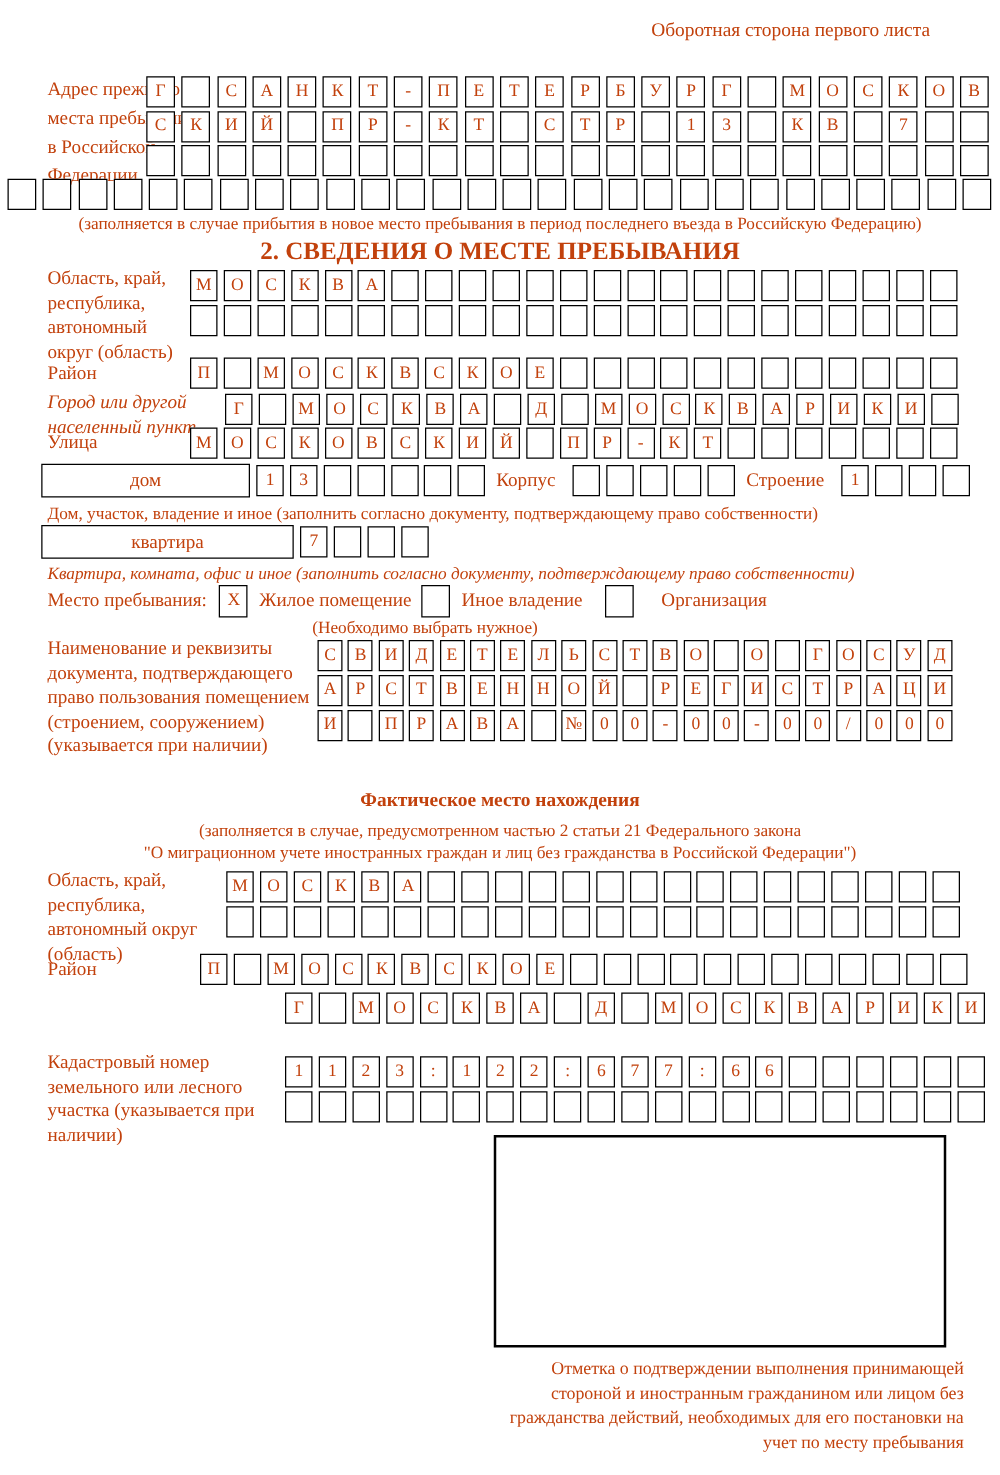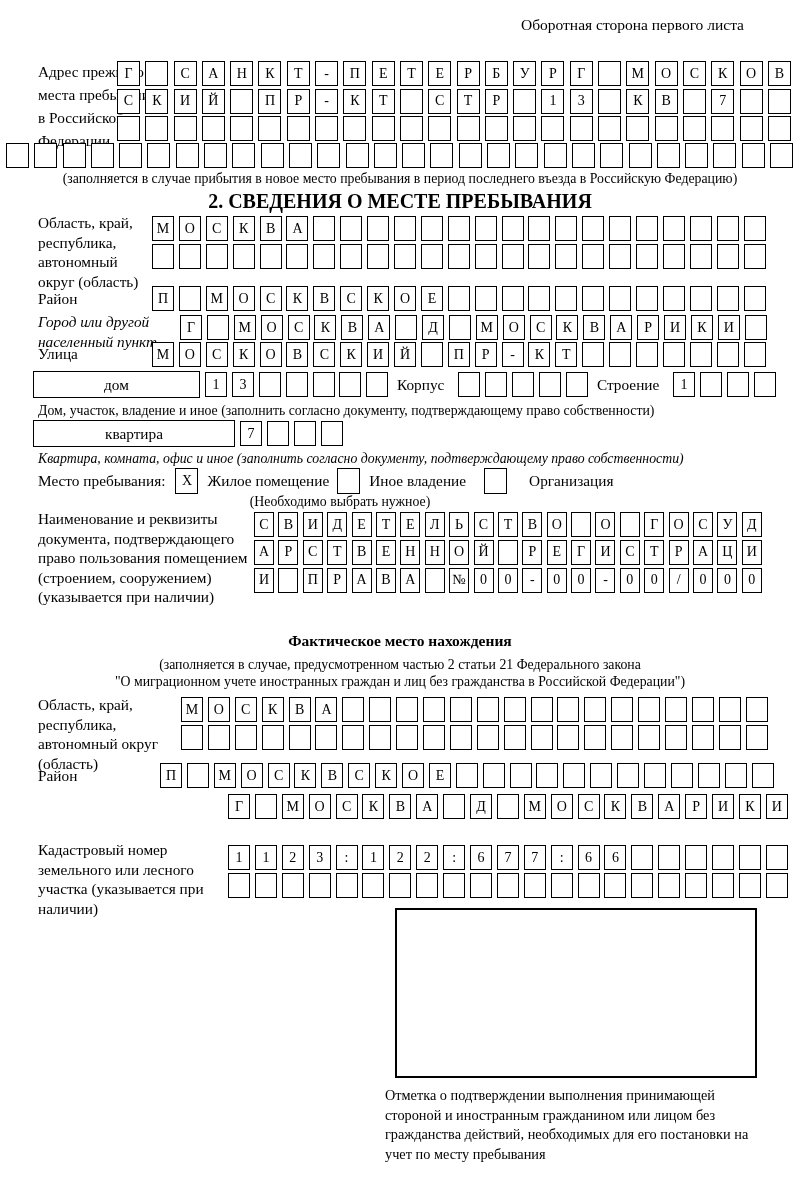--- a/index.html
+++ b/index.html
@@ -1,19 +1,19 @@
 <!DOCTYPE html>
 <html><head>
 <meta charset="utf-8">
 <style>
   html,body{margin:0;padding:0;background:#fff;}
   .page{
     position:relative;
     width:800px;height:1180px;
-    background:#ffffff;color:#000000;
+    background:#ffffff;color:#c2410c;
     font-family:"Liberation Serif","DejaVu Serif",serif;
     overflow:hidden;
   }
   .abs{position:absolute;}
   .lbl{position:absolute;font-size:15.3px;line-height:19.5px;}
   .note{position:absolute;font-size:13.8px;}
   .center{left:0;width:800px;text-align:center;}
   .bold{font-weight:bold;}
   .hdr{position:absolute;font-size:15.5px;}
   .box-row{display:flex;}
@@ -33,21 +33,21 @@
     position:absolute;box-sizing:border-box;
     border:1.7px solid #000;height:27px;
     display:flex;align-items:center;justify-content:center;
     font-size:15.3px;background:#fff;
   }
   .stayrow{display:flex;align-items:center;font-size:15.3px;}
   .opt .cell{width:23px;height:26px;margin-right:0;}
   .stamp{
     position:absolute;border:2px solid #000;background:#fff;box-sizing:border-box;
   }
-  .cap{position:absolute;text-align:left;font-size:14.3px;line-height:19.5px;}
+  .cap{position:absolute;text-align:right;font-size:14.3px;line-height:19.5px;}
 </style>
 </head>
 <body>
 
 <div class="page">
 
   <div class="hdr" style="top:16px;right:56px;">Оборотная сторона первого листа</div>
 
   <div class="lbl" style="left:38px;top:60px;width:122px;line-height:23px;">Адрес прежнего места пребывания в Российской Федерации</div>
   <div class="abs rowgroup" style="left:117px;top:61px;">

